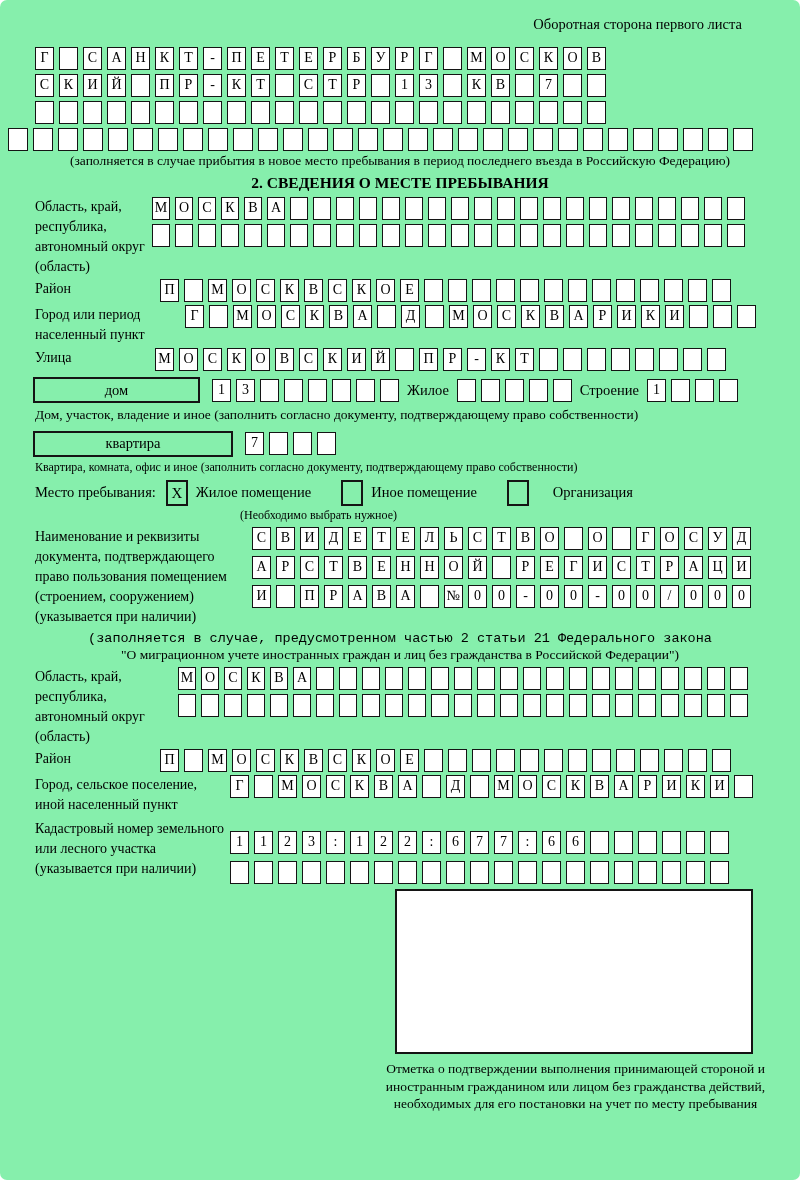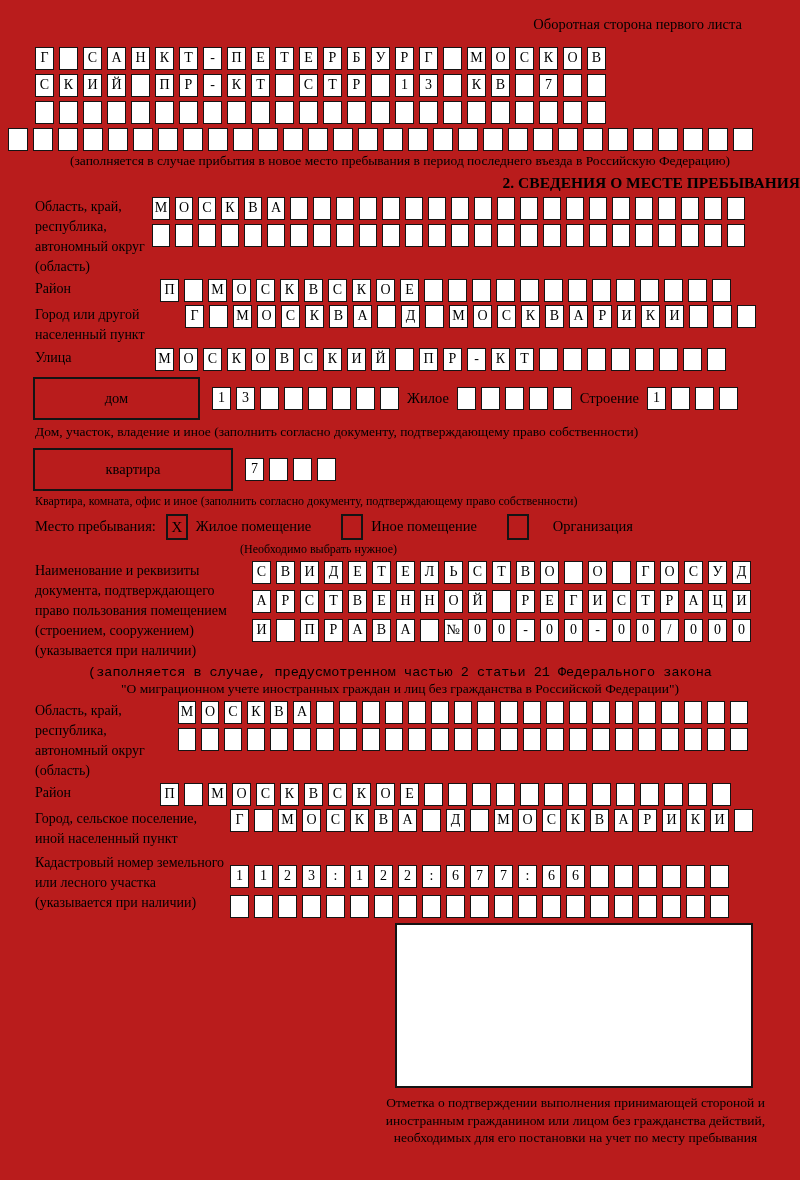--- a/index.html
+++ b/index.html
@@ -1,41 +1,41 @@
 <!DOCTYPE html>
 <html><head>
 <meta charset="utf-8">
 <style>
   html,body{margin:0;padding:0;background:#fff;}
   body{width:800px;height:1180px;font-family:"Liberation Serif",serif;color:#000;}
-  .page{position:relative;width:800px;height:1180px;overflow:hidden;background:#b91c1c;}
+  .page{position:relative;width:800px;height:1180px;overflow:hidden;background:#86efac;border-radius:7px;}
   .hdr{padding:16px 58px 0 0;text-align:right;font-size:14.5px;}
   .lbl{font-size:14px;line-height:1.43;}
   .note{font-size:13.5px;text-align:center;line-height:1.2;}
   .row{display:flex;margin-left:35px;}
   .colrows{display:flex;flex-direction:column;gap:4px;}
   .cells{display:flex;gap:5px;}
   .cell{box-sizing:border-box;flex:0 0 auto;width:19px;height:23px;border:1.8px solid #141414;
         text-align:center;font-size:14px;line-height:19px;background:#fff;}
   .c30 .cell{width:20px}
   .c26 .cell{width:18px}
   .c25 .cell{width:18px}
   .w138{width:138px;flex:0 0 138px;margin-right:4px;}
   .w117{width:113px;flex:0 0 113px;margin-right:4px;}
   .w125{width:120px;flex:0 0 120px;margin-right:5px;}
   .w150{width:145px;flex:0 0 145px;margin-right:5px;}
   .w120{width:115px;flex:0 0 115px;margin-right:5px;}
   .w205{width:207px;flex:0 0 207px;margin-right:10px;}
   .w143{width:138px;flex:0 0 138px;margin-right:5px;}
   .w180{width:190px;flex:0 0 190px;margin-right:5px;}
   .full-row{margin:4px 0 0 8px;}
-  .sec-title{margin:5px 0 0 0;text-align:right;font-size:15.5px;font-weight:bold;}
+  .sec-title{margin:5px 0 0 0;text-align:center;font-size:15.5px;font-weight:bold;}
   .mt2{margin-top:2px}.mt3{margin-top:3px}.mt4{margin-top:4px}.mt5{margin-top:5px}.mt7{margin-top:7px}.mt14{margin-top:14px}
   .hrow{display:flex;align-items:center;margin:6px 0 0 33px;}
-  .widebox{box-sizing:border-box;height:43px;border:2px solid #141414;display:flex;
+  .widebox{box-sizing:border-box;height:26px;border:2px solid #141414;display:flex;
            align-items:center;justify-content:center;font-size:14.5px;}
   .dom{width:167px;margin-right:12px;}
   .kvr{width:200px;margin-right:12px;}
   .inl{font-size:14.5px;margin:0 8px;white-space:nowrap;}
   .stayrow{display:flex;align-items:center;margin:4px 0 0 35px;font-size:14.5px;}
   .chk{box-sizing:border-box;width:22px;height:26px;border:2px solid #141414;text-align:center;
        line-height:22px;font-size:15px;flex:0 0 22px;}
   .stay-note{margin:2px 0 0 240px;font-size:12px;}
   .hcells{align-items:center;}
   .stamp-wrap{margin:5px 0 0 395px;width:360px;}
@@ -254,21 +254,21 @@
         <span class="cell"></span>
         <span class="cell"></span>
         <span class="cell"></span>
         <span class="cell"></span>
         <span class="cell"></span>
         <span class="cell"></span>
       </div>
   </div>
 
   <div class="row mt3">
-    <div class="lbl w150">Город или другой населенный пункт</div>
+    <div class="lbl w150">Город или период населенный пункт</div>
     <div class="cells c24">
         <span class="cell">Г</span>
         <span class="cell"></span>
         <span class="cell">М</span>
         <span class="cell">О</span>
         <span class="cell">С</span>
         <span class="cell">К</span>
         <span class="cell">В</span>
         <span class="cell">А</span>
         <span class="cell"></span>

